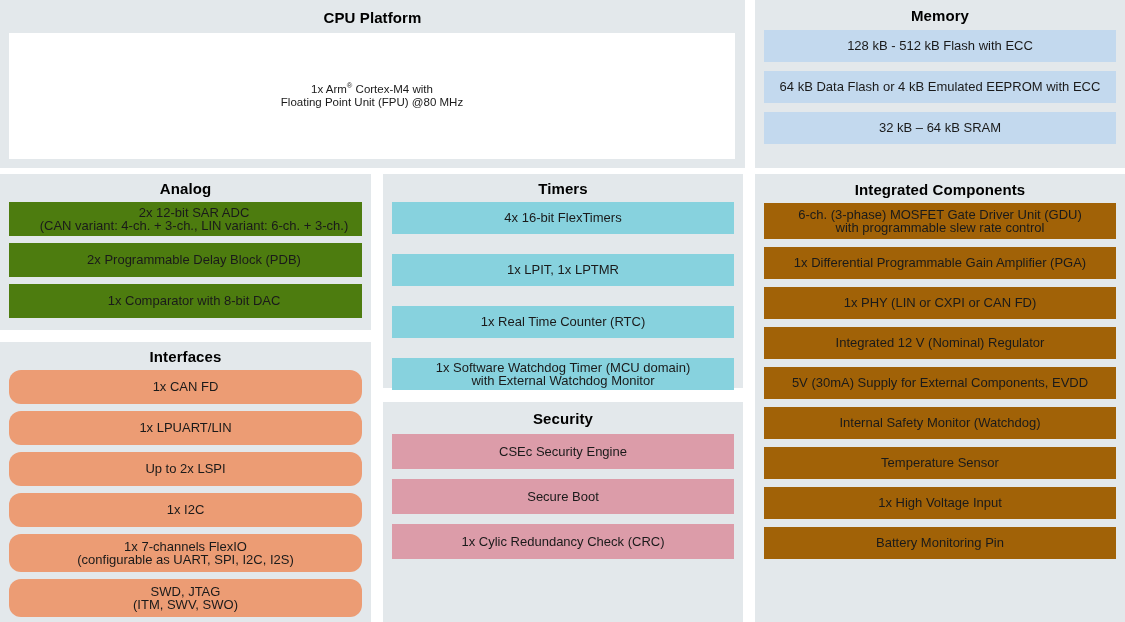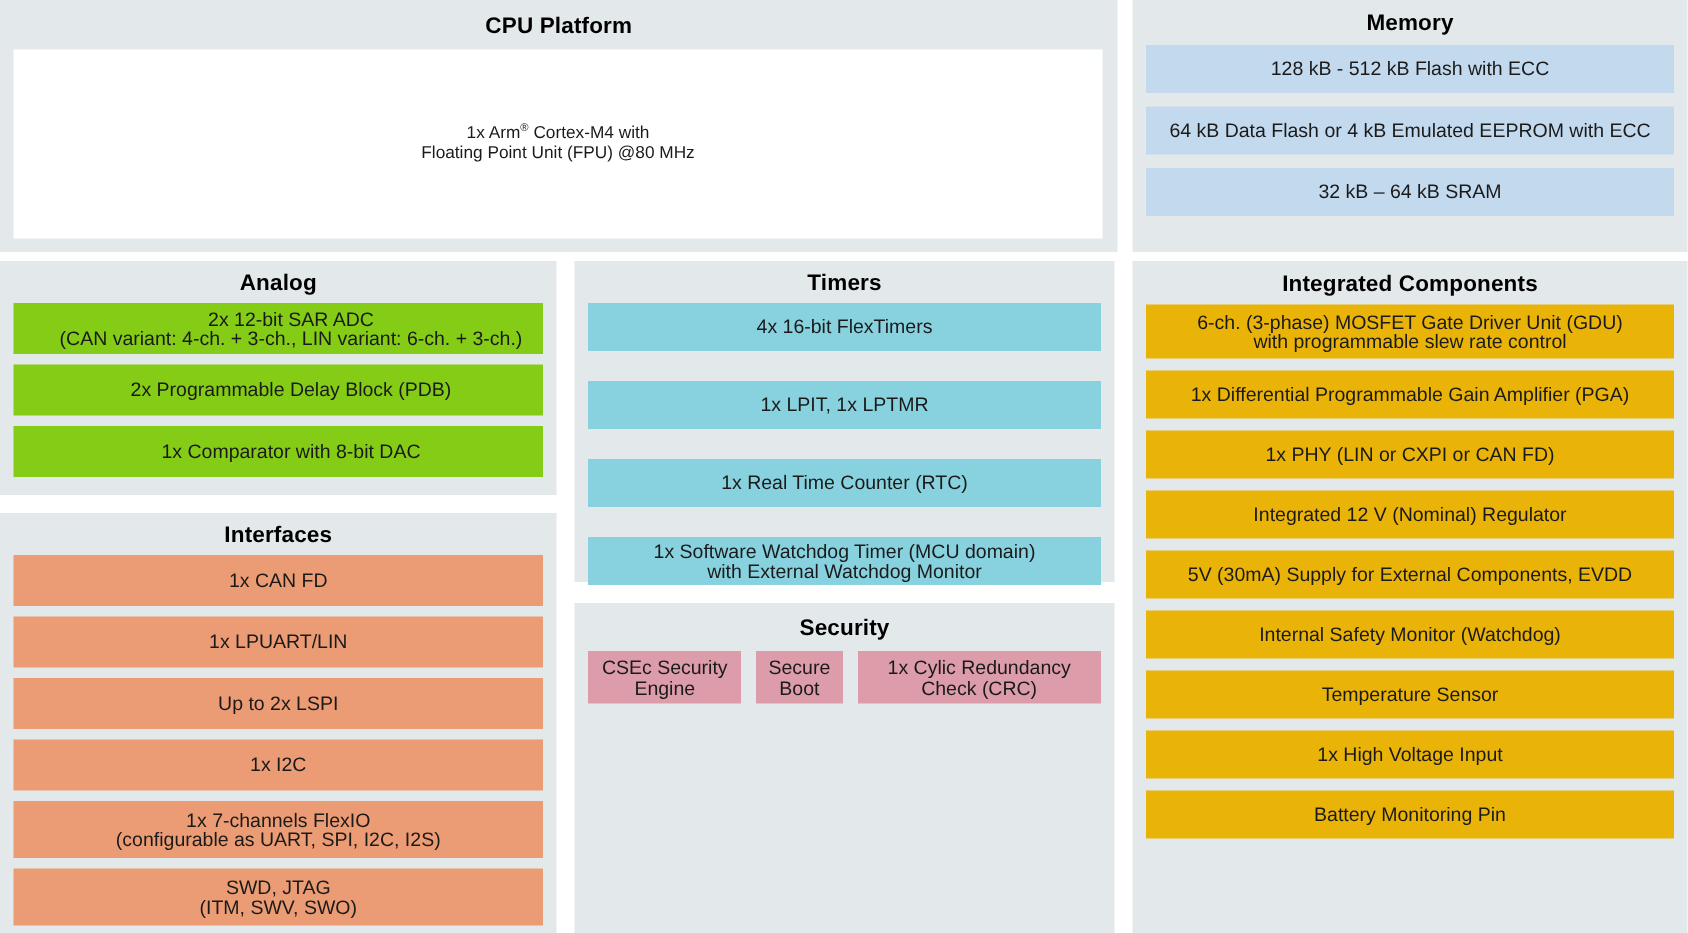--- a/index.html
+++ b/index.html
@@ -71,39 +71,39 @@
     font-size: 11.5px;
   }
   .sup { font-size: 7.5px; vertical-align: super; line-height: 0; }
 
   
   .mem-list { margin-top: 6px; display: flex; flex-direction: column; gap: 9px; }
   .mem-list .block { height: 32px; background: #c3d9ee; }
 
   
   .ana-list { margin-top: 5px; display: flex; flex-direction: column; gap: 7px; }
-  .ana-list .block { background: #84cc16; height: 34px; padding-left: 17px; }
+  .ana-list .block { background: #4d7c0f; height: 34px; padding-left: 17px; }
 
   
   .if-list { margin-top: 5px; display: flex; flex-direction: column; gap: 7px; }
-  .if-list .block { background: #ec9c74; height: 34px; }
+  .if-list .block { background: #ec9c74; height: 34px; border-radius: 12px; }
   .if-list .block.tall { height: 38px; }
 
   
   .tm-list { margin-top: 5px; display: flex; flex-direction: column; gap: 20px; }
   .tm-list .block { background: #87d2de; height: 32px; }
   .tm-list .block.tall { height: 32px; }
 
   
-  .sec-list { margin-top: 7px; display: flex; flex-direction: row; gap: 10px; }
+  .sec-list { margin-top: 7px; display: flex; flex-direction: column; gap: 10px; }
   .sec-list .block { background: #dc9ca9; height: 35px; }
 
   
   .int-list { margin-top: 5px; display: flex; flex-direction: column; gap: 8px; }
-  .int-list .block { background: #eab308; height: 32px; }
+  .int-list .block { background: #a16207; height: 32px; }
   .int-list .block.tall { height: 36px; }
 </style>
 </head>
 <body>
 
 <div id="diagram">
 
   <section class="panel" id="panel-cpu">
     <div class="panel-title">CPU Platform</div>
     <div class="block cpu-block">

